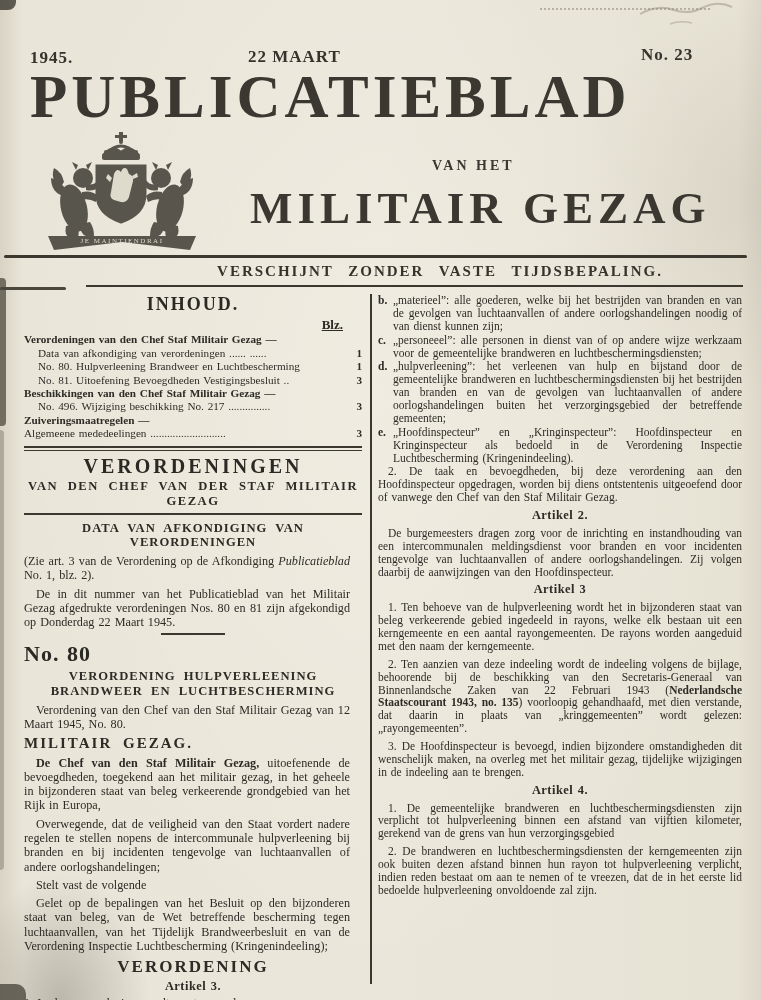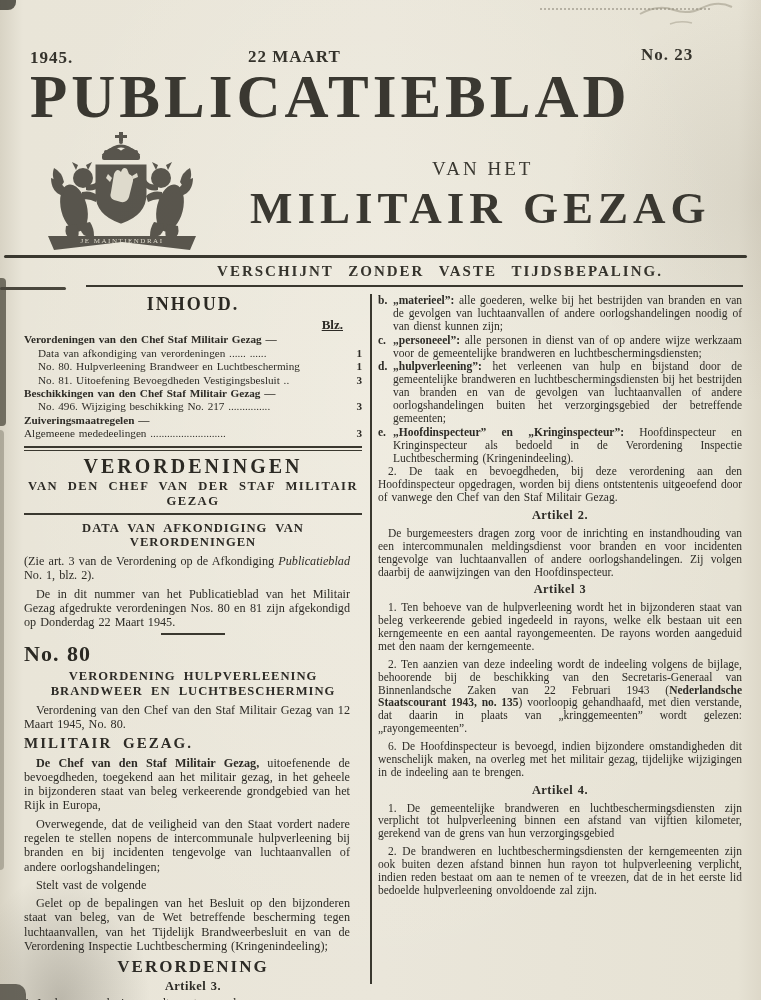--- a/index.html
+++ b/index.html
@@ -16,21 +16,21 @@
   
   .dateline span{position:absolute;font-weight:700;font-size:17px;letter-spacing:1px;color:#35332c;}
   .yr{left:30px;top:48px;}
   .dt{left:248px;top:47px;letter-spacing:2px;}
   .no{left:641px;top:45px;}
   .main-title{
     position:absolute;left:30px;top:62px;width:700px;
     font-size:61px;font-weight:600;letter-spacing:4px;color:#3a3831;
     font-family:"Liberation Serif","DejaVu Serif",serif;white-space:nowrap;
   }
-  .van-het{position:absolute;left:432px;top:158px;font-size:19px;font-weight:400;letter-spacing:3px;color:#3a3831;}
+  .van-het{position:absolute;left:432px;top:158px;font-size:14px;font-weight:700;letter-spacing:3px;color:#3a3831;}
   .mil-gezag{position:absolute;left:250px;top:182px;font-size:45px;font-weight:600;letter-spacing:5px;color:#3a3831;white-space:nowrap;}
   .crest{position:absolute;left:36px;top:130px;width:172px;height:128px;opacity:.88;}
   .rule-heavy{position:absolute;left:4px;right:14px;top:255px;height:3px;background:#3a382f;border-radius:2px;}
   .tagline{position:absolute;left:150px;top:263px;width:580px;text-align:center;
     font-size:15px;font-weight:700;letter-spacing:2px;word-spacing:9px;color:#35332c;}
   .rule-2{position:absolute;left:86px;right:18px;top:285px;height:2px;background:#3a382f;}
   .rule-2-dash{position:absolute;left:0px;width:66px;top:287px;height:3px;background:#4a473d;border-radius:2px;}
   
   .columns{position:absolute;left:24px;top:294px;width:718px;display:flex;}
   .colL{width:338px;flex:none;}
@@ -53,21 +53,21 @@
   .sec-head{text-align:center;font-weight:700;font-size:12.6px;letter-spacing:1px;word-spacing:4px;margin:2px 0 4px 0;}
   .note{text-align:center;text-indent:0 !important;}
   .short-rule{width:64px;height:2px;background:#3a382f;margin:3px auto 6px auto;}
   .no80{font-size:22px;font-weight:700;letter-spacing:1px;margin:2px 0 2px 0;color:#2b2923;}
   .mg-head{text-align:left;font-size:15px;font-weight:600;letter-spacing:2px;word-spacing:5px;margin:4px 0 3px 0;}
   .verordening-h{text-align:center;font-size:17px;font-weight:600;letter-spacing:2px;margin:3px 0 1px 0;}
   .artikel-h{text-align:center;font-size:12.4px;font-weight:600;margin:2px 0 2px 0;letter-spacing:.5px;}
   .hang{display:flex;margin:0 0 1px 0;}
   .hang .ltr{flex:none;width:17px;font-weight:700;}
   .hang .body{flex:1;text-align:justify;}
-  .term{font-weight:700;margin-top:40px;}
+  .term{font-weight:400;margin-top:40px;}
   .ital{font-style:italic;}
   .boldtxt{font-weight:700;}
   
   .colR{font-size:11.5px;line-height:1.12;word-spacing:1px;}
   .colR p{margin:0 0 5px 0;text-align:justify;text-indent:10px;}
   .colR .hang{margin-bottom:1px;}
   .colR .hang .ltr{width:15px;}
   .colR .artikel-h{margin:5px 0 4px 0;}
   
   .edge-sliver{position:absolute;left:0;top:278px;width:6px;height:148px;background:#393629;opacity:.65;border-radius:0 4px 4px 0;}
@@ -246,20 +246,20 @@
       </div>
 
       <p>2.  De taak en bevoegdheden, bij deze verordening aan den Hoofdinspecteur opgedragen, worden bij diens ontstentenis uitgeoefend door of vanwege den Chef van den Staf Militair Gezag.</p>
 
       <div class="artikel-h">Artikel 2.</div>
       <p>De burgemeesters dragen zorg voor de inrichting en instandhouding van een intercommunalen meldingsdienst voor branden en voor incidenten tengevolge van luchtaanvallen of andere oorlogshandelingen. Zij volgen daarbij de aanwijzingen van den Hoofdinspecteur.</p>
 
       <div class="artikel-h">Artikel 3</div>
       <p>1.  Ten behoeve van de hulpverleening wordt het in bijzonderen staat van beleg verkeerende gebied ingedeeld in rayons, welke elk bestaan uit een kerngemeente en een aantal rayongemeenten. De rayons worden aangeduid met den naam der kerngemeente.</p>
       <p><span>2.  Ten aanzien van deze indeeling wordt de indeeling volgens de bijlage, behoorende bij de beschikking van den Secretaris-Generaal van Binnenlandsche Zaken van 22 Februari 1943 (</span><span class="boldtxt">Nederlandsche Staatscourant 1943, no. 135</span><span>) voorloopig gehandhaafd, met dien verstande, dat daarin in plaats van „kringgemeenten” wordt gelezen: „rayongemeenten”.</span></p>
-      <p>6.  De Hoofdinspecteur is bevoegd, indien bijzondere omstandigheden dit wenschelijk maken, na overleg met het militair gezag, tijdelijke wijzigingen in de indeeling aan te brengen.</p>
+      <p>3.  De Hoofdinspecteur is bevoegd, indien bijzondere omstandigheden dit wenschelijk maken, na overleg met het militair gezag, tijdelijke wijzigingen in de indeeling aan te brengen.</p>
 
       <div class="artikel-h">Artikel 4.</div>
       <p>1.  De gemeentelijke brandweren en luchtbeschermingsdiensten zijn verplicht tot hulpverleening binnen een afstand van vijftien kilometer, gerekend van de grens van hun verzorgingsgebied</p>
       <p>2.  De brandweren en luchtbeschermingsdiensten der kerngemeenten zijn ook buiten dezen afstand binnen hun rayon tot hulpverleening verplicht, indien reden bestaat om aan te nemen of te vreezen, dat de in het eerste lid bedoelde hulpverleening onvoldoende zal zijn.</p>
     </div>
   </div>
 </div>
 
 </body></html>

